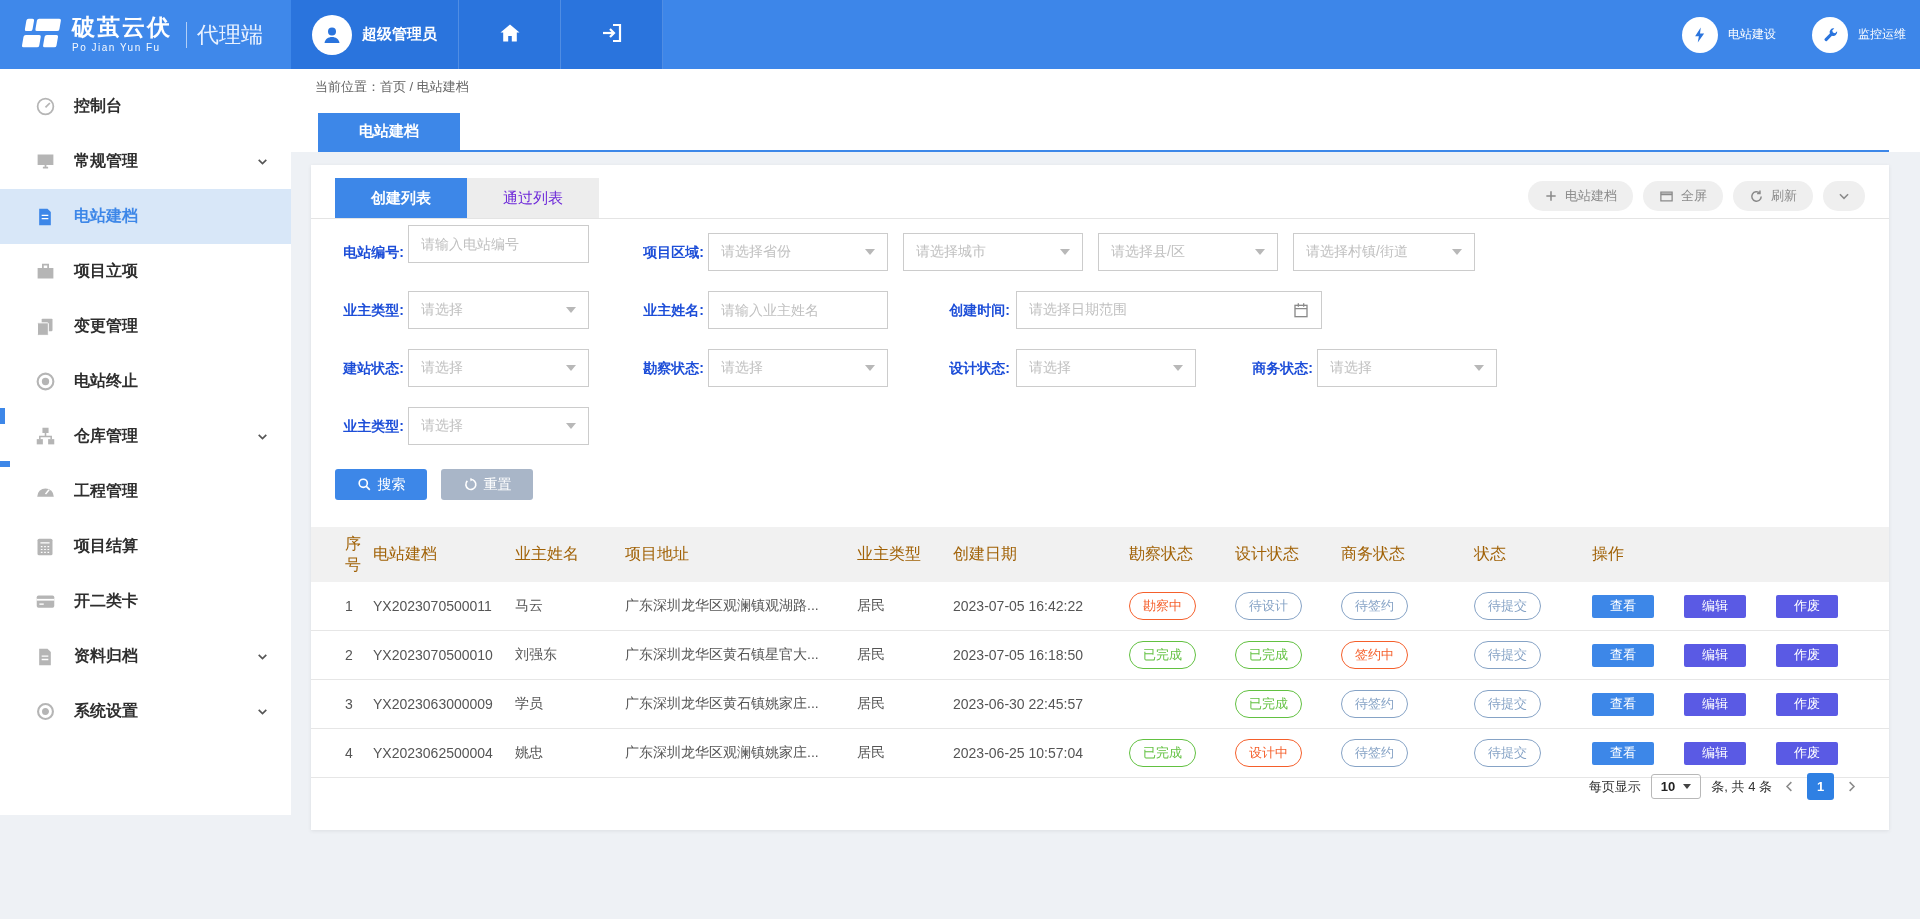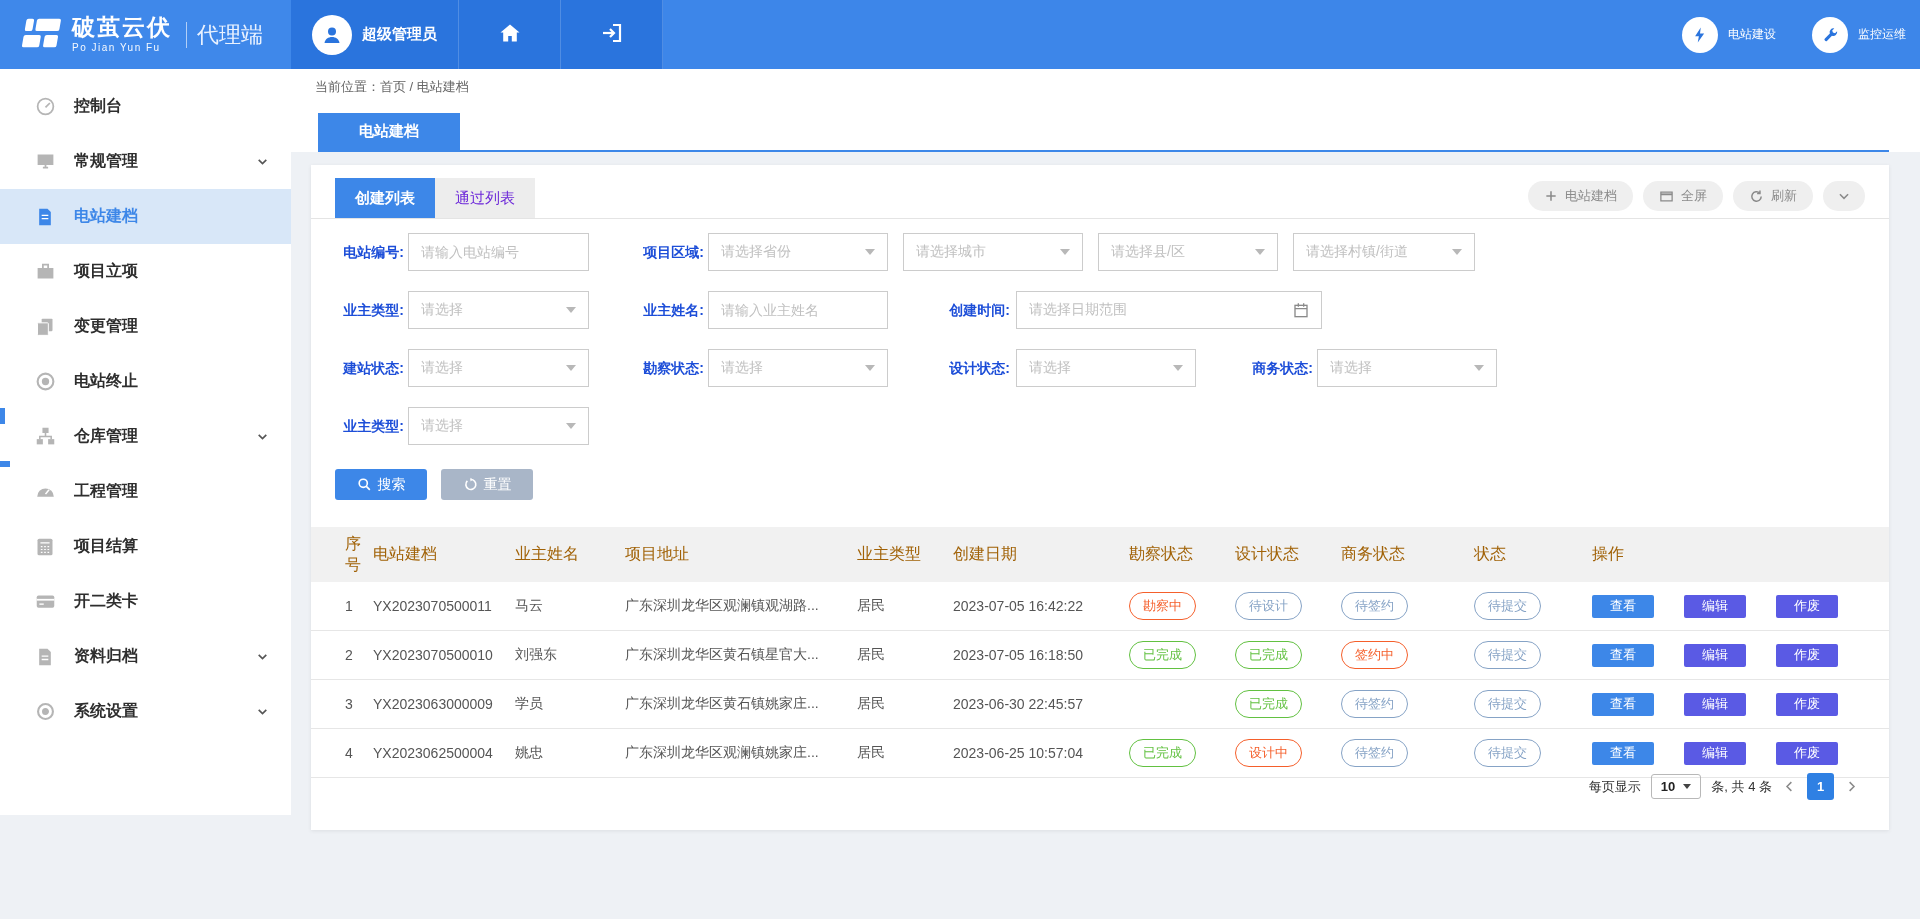--- a/index.html
+++ b/index.html
@@ -40,21 +40,21 @@
   
   .head-strip{position:absolute;left:291px;top:69px;width:1629px;height:83px;background:#fff;}
   .breadcrumb{position:absolute;left:315px;top:78px;font-size:13px;color:#666;}
   .page-tab{position:absolute;left:318px;top:113px;width:142px;height:37px;background:#3d87e8;color:#fff;
             font-size:15px;font-weight:bold;display:flex;align-items:center;justify-content:center;cursor:pointer;}
   .tab-line{position:absolute;left:318px;top:150px;width:1571px;height:2px;background:#3d87e8;}
 
   
   .card{position:absolute;left:311px;top:165px;width:1578px;height:665px;background:#fff;box-shadow:0 1px 4px rgba(0,0,0,.08);}
   .card-tabs{position:absolute;left:24px;top:13px;display:flex;}
-  .ctab{height:40px;padding:0 20px;display:flex;align-items:center;justify-content:center;font-size:15px;cursor:pointer;}
+  .ctab{height:40px;padding:0 36px;display:flex;align-items:center;justify-content:center;font-size:15px;cursor:pointer;}
   .ctab.on{background:#3d87e8;color:#fff;font-weight:bold;}
   .ctab.off{background:#ededed;color:#6d28d9;}
   .tabs-rule{position:absolute;left:0;top:53px;width:1578px;height:1px;background:#e4e4e4;}
   .tools{position:absolute;right:24px;top:16px;display:flex;gap:10px;}
   .pill{height:30px;border-radius:15px;background:#efefef;color:#8a8a8a;font-size:13px;
         display:flex;align-items:center;gap:7px;padding:0 16px;cursor:pointer;}
   .pill svg{flex:0 0 auto;}
 
   
   .flt-label{position:absolute;width:80px;text-align:right;font-size:14px;font-weight:bold;color:#1d4ed8;line-height:38px;}
@@ -354,21 +354,21 @@
         <span>刷新</span>
       </div>
       <div class="pill" style="padding:0 14px;">
         <svg width="14" height="14" viewBox="0 0 24 24" fill="none" stroke="#8a8a8a" stroke-width="2.6">
             <path d="M5 9l7 7 7-7"></path>
           </svg>
       </div>
     </div>
 
     <span class="flt-label" style="left:13px;top:68px;">电站编号:</span>
-    <input class="flt-input" style="left: 97px; top: 68px; width: 181px;" placeholder="请输入电站编号">
+    <input class="flt-input" style="left: 97px; top: 60px; width: 181px;" placeholder="请输入电站编号">
     <span class="flt-label" style="left:313px;top:68px;">项目区域:</span>
     <div class="flt-sel" style="left:397px;top:68px;width:180px;">
       <span>请选择省份</span>
         <span class="caret"></span>
     </div>
     <div class="flt-sel" style="left:592px;top:68px;width:180px;">
       <span>请选择城市</span>
         <span class="caret"></span>
     </div>
     <div class="flt-sel" style="left:787px;top:68px;width:180px;">

